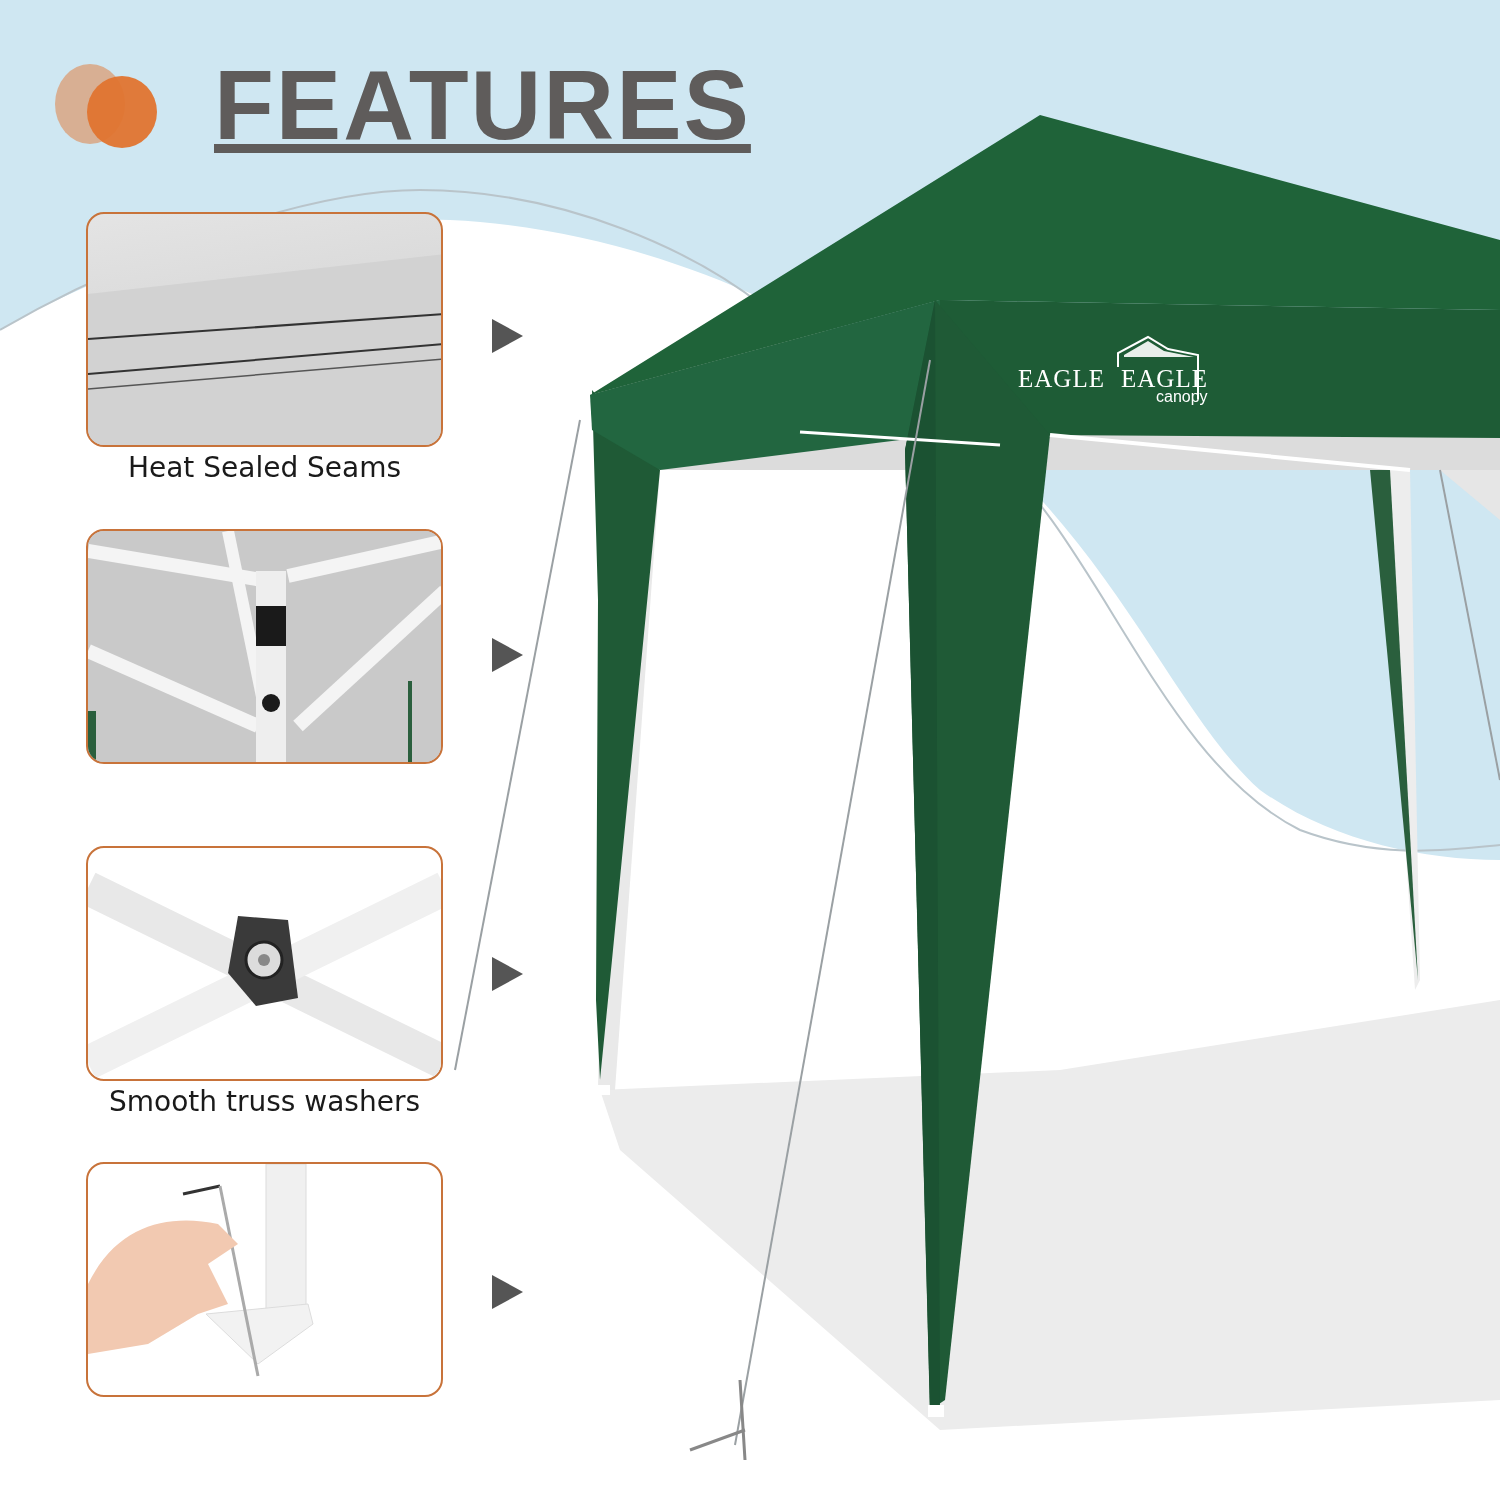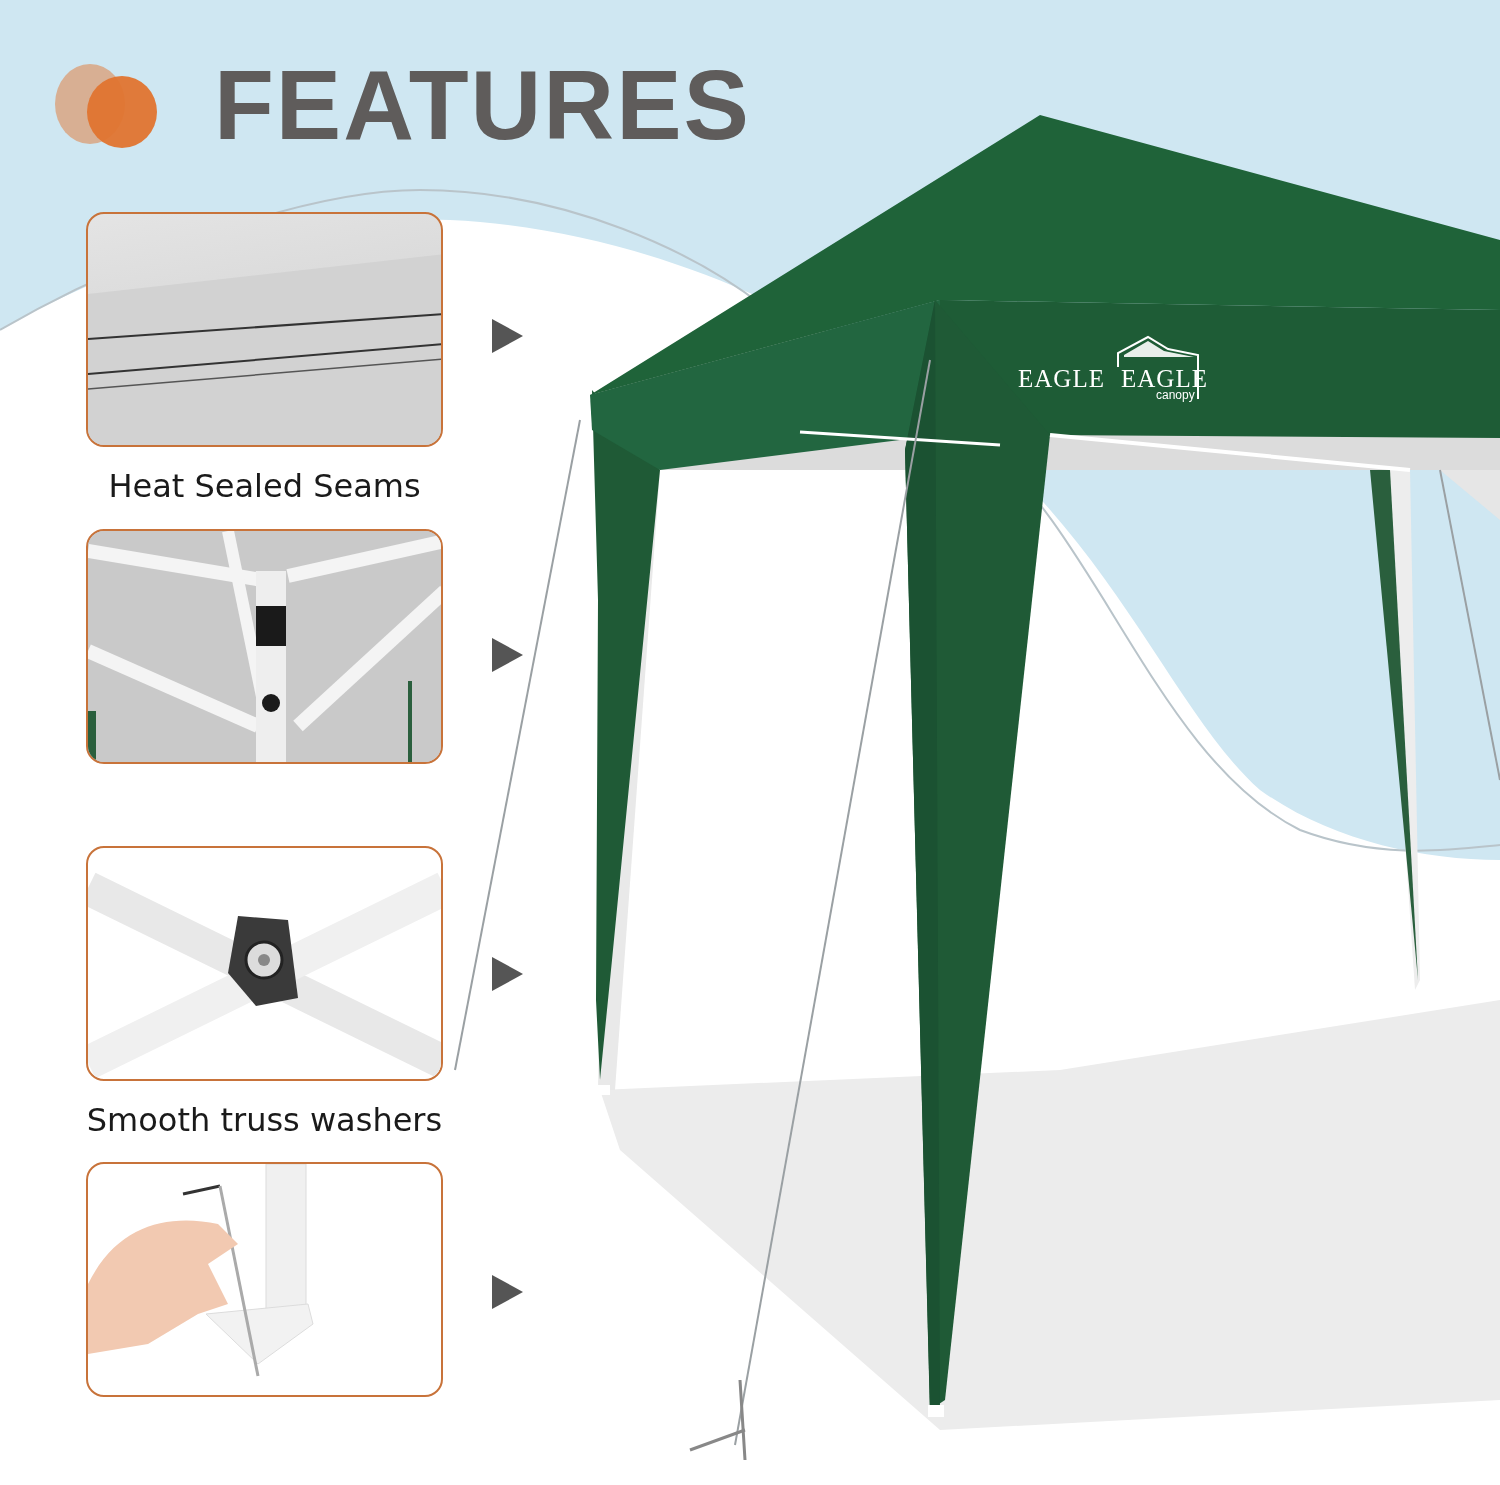--- a/index.html
+++ b/index.html
@@ -5,33 +5,33 @@
     * { box-sizing: border-box; margin: 0; padding: 0; }
     html, body { width: 1500px; height: 1485px; overflow: hidden; background: #ffffff; }
     body { position: relative; font-family: "Liberation Sans", "DejaVu Sans", sans-serif; }
 
     .bg-sky { position: absolute; inset: 0; z-index: 0; }
 
     .header { position: absolute; left: 55px; top: 55px; height: 100px; display: flex; align-items: center; z-index: 3; }
     .logo-dots { position: relative; width: 125px; height: 90px; }
     .dot-a { position: absolute; left: 0; top: 4px; width: 70px; height: 80px; border-radius: 50%; background: #d8af93; }
     .dot-b { position: absolute; left: 32px; top: 16px; width: 70px; height: 72px; border-radius: 50%; background: #e0742f; opacity: 0.95; }
-    .title { font-size: 98px; font-weight: 700; color: #5f5c5b; letter-spacing: 2px; margin-left: 34px; line-height: 1; }
+    .title { font-size: 98px; font-weight: 700; color: #5f5c5b; letter-spacing: 2px; margin-left: 34px; line-height: 1; text-decoration: underline; }
 
     .feature { position: absolute; left: 86px; width: 357px; z-index: 3; }
     .thumb { width: 357px; height: 235px; border: 2px solid #c8733a; border-radius: 18px; overflow: hidden; position: relative; background: #e6e6e6; }
-    .caption { text-align: center; font-family: "DejaVu Sans", sans-serif; font-size: 32px; color: #1a1a1a; margin-top: 20px; white-space: nowrap; width: 357px; }
+    .caption { text-align: center; font-family: "DejaVu Sans", sans-serif; font-size: 28px; color: #1a1a1a; margin-top: 4px; white-space: nowrap; width: 357px; }
 
     .arrow { position: absolute; left: 492px; width: 0; height: 0; border-top: 17px solid transparent; border-bottom: 17px solid transparent; border-left: 31px solid #555555; z-index: 3; }
 
     .tent { position: absolute; inset: 0; z-index: 2; }
     .brand { position: absolute; left: 1018px; top: 335px; z-index: 4; color: #ffffff; font-family: "Liberation Serif", serif; }
     .brand-eagle { position: absolute; left: 0; top: 30px; font-size: 25px; letter-spacing: 1px; text-align: center; }
     .brand-peak { position: absolute; left: 103px; top: 30px; font-size: 25px; letter-spacing: 1px; }
-    .brand-canopy { position: absolute; left: 138px; top: 53px; font-size: 12px; font-family: "Liberation Sans", sans-serif; }
+    .brand-canopy { position: absolute; left: 138px; top: 53px; font-size: 16px; font-family: "Liberation Sans", sans-serif; }
   </style>
 </head>
 <body>
 
 <svg class="bg-sky" width="1500" height="1485" viewBox="0 0 1500 1485">
   <rect x="0" y="0" width="1500" height="1485" fill="#ffffff"></rect>
   <path d="M0 0 H1500 V860 C1420 860 1330 840 1260 790 C1180 720 1120 560 980 440 C860 330 660 230 450 220 C280 212 120 260 0 330 Z" fill="#cfe7f2"></path>
   <path d="M1500 560 C1420 520 1340 540 1290 600 C1240 660 1230 740 1200 790" fill="none" stroke="#cfe7f2" stroke-width="0"></path>
   <path d="M0 330 C120 260 300 190 420 190 C560 190 700 250 780 320" fill="none" stroke="#b9c4ca" stroke-width="2"></path>
   <path d="M980 440 C1100 540 1160 760 1300 830 C1380 860 1450 850 1500 845" fill="none" stroke="#b9c4ca" stroke-width="2"></path>

